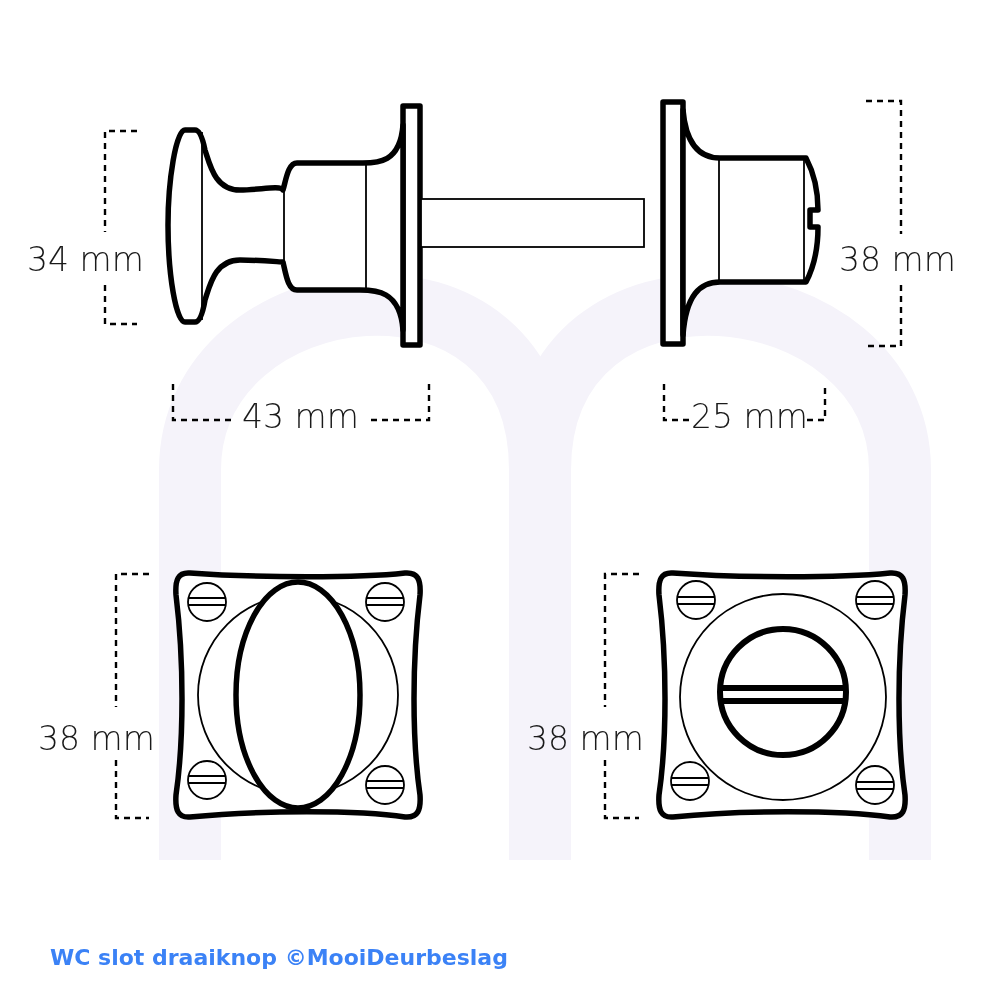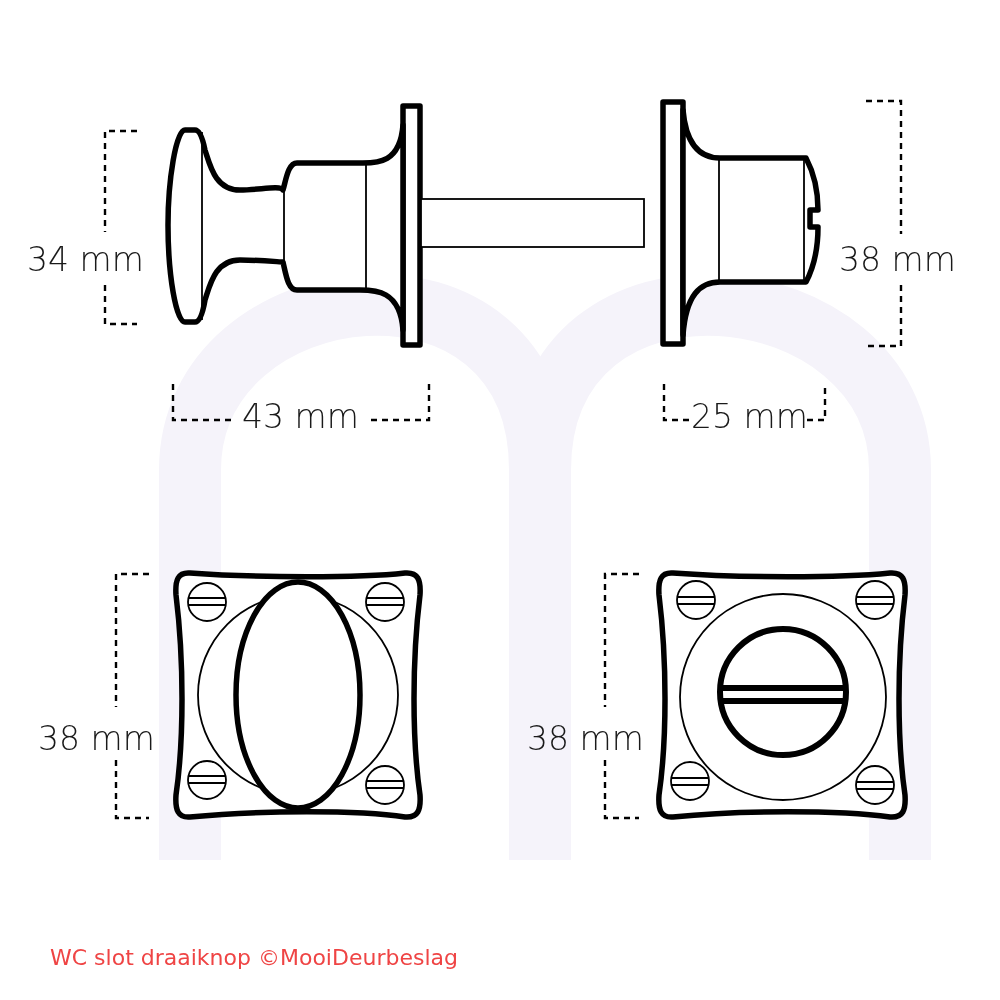--- a/index.html
+++ b/index.html
@@ -25,22 +25,22 @@
       font-weight: 200;
       fill: #1a1a1a;
       letter-spacing: 0px;
     }
     .caption {
       position: absolute;
       left: 50px;
       top: 945px;
       font-family: "DejaVu Sans", sans-serif;
       font-size: 22px;
-      font-weight: 400;
-      color: #ef4444;
+      font-weight: 700;
+      color: #3b82f6;
     }
     .thick { fill: #ffffff; stroke: #000; stroke-width: 5.5; stroke-linejoin: round; }
     .thin { fill: none; stroke: #000; stroke-width: 1.8; }
     .dash { fill: none; stroke: #000; stroke-width: 2.4; stroke-dasharray: 6 5; }
   </style>
 </head>
 <body>
 
 <svg class="canvas" viewBox="0 0 1000 1000" xmlns="http://www.w3.org/2000/svg">
 

